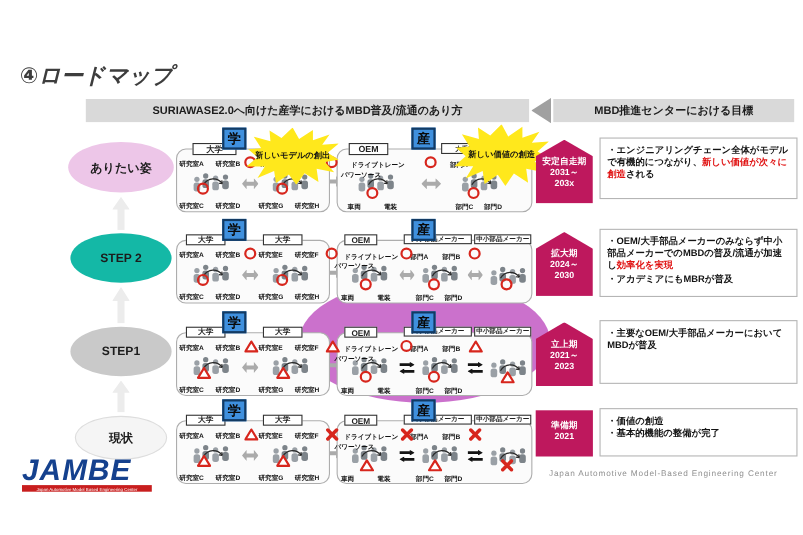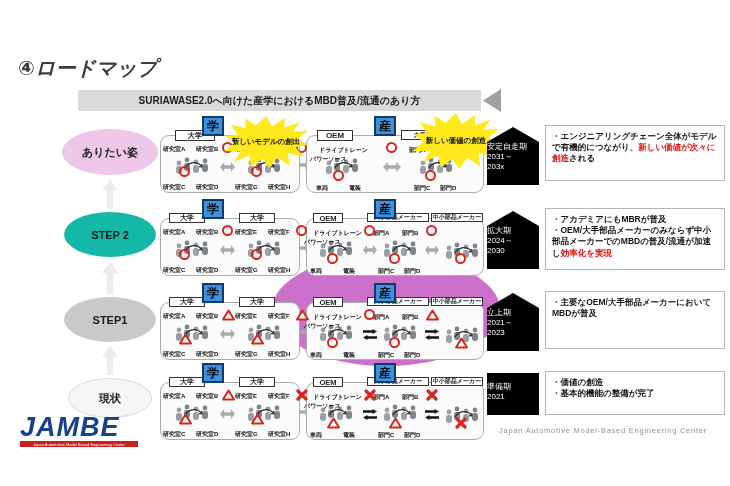--- a/index.html
+++ b/index.html
@@ -23,39 +23,40 @@
   .mkwrap{z-index:4;line-height:0;}
   .arrow-gray{background:#ababab;clip-path:polygon(0 50%,28% 0,28% 32%,72% 32%,72% 0,100% 50%,72% 100%,72% 68%,28% 68%,28% 100%);}
   .arrow-blk-r{background:#141414;clip-path:polygon(0 25%,68% 25%,68% 0,100% 50%,68% 100%,68% 75%,0 75%);}
   .arrow-blk-l{background:#141414;clip-path:polygon(100% 25%,32% 25%,32% 0,0 50%,32% 100%,32% 75%,100% 75%);}
   .row{z-index:2;}
   .burst{clip-path:polygon(50% 0,57% 20%,72% 4%,72% 22%,90% 12%,82% 30%,100% 28%,88% 44%,100% 56%,85% 60%,95% 78%,76% 72%,78% 95%,63% 80%,54% 100%,46% 82%,32% 97%,30% 76%,12% 88%,20% 68%,0 68%,12% 52%,2% 38%,16% 36%,8% 16%,26% 24%,25% 5%,38% 18%);
          background:#ffe81c;display:flex;align-items:center;justify-content:center;text-align:center;
          font-weight:bold;font-size:7.5px;line-height:1.25;color:#111;z-index:6;}
   .focus-ellipse{border-radius:50%;background:rgba(199,101,200,0.92);z-index:1;}
   .focus-label{width:100%;text-align:center;font-weight:bold;font-size:10.5px;color:#1f3fae;}
-  .goal-shape{background:#000000;color:#fff;font-size:8px;font-weight:normal;line-height:1.25;box-sizing:border-box;z-index:5;}
+  .goal-shape{background:#be185d;color:#fff;text-align:center;font-size:8px;font-weight:bold;line-height:1.25;box-sizing:border-box;z-index:5;}
   .pent{clip-path:polygon(50% 0,100% 26%,100% 100%,0 100%,0 26%);padding-top:15px;}
   .rectper{padding-top:9px;}
   .goal-box{border:1px solid #b5b5b5;background:#fff;box-sizing:border-box;padding:5px 6px;
             font-size:8.5px;font-weight:bold;line-height:1.32;color:#141414;z-index:5;}
   .red{color:#e01212;}
   .footer{font-size:7.5px;color:#8f8f8f;letter-spacing:0.1em;text-align:center;}
   .logo-text{font-size:27px;font-weight:bold;font-style:italic;color:#15418e;letter-spacing:1px;line-height:1;}
   .logo-bar{width:118px;height:6px;background:#c81e1e;display:flex;align-items:center;justify-content:center;
             color:#fff;font-size:4px;white-space:nowrap;overflow:hidden;}
 </style>
 </head>
 <body>
 
 <div id="slide">
   <div class="abs title" style="left:18px;top:55px;font-style:italic;">④ロードマップ</div>
 
   <div class="abs hdr-bar" style="left:78px;top:90px;width:403px;height:21px;">SURIAWASE2.0へ向けた産学におけるMBD普及/流通のあり方</div>
   <div class="abs chev" style="left:483px;top:89px;width:18px;height:23px;"></div>
+  <div class="abs hdr-bar" style="left:503px;top:90px;width:219px;height:21px;">MBD推進センターにおける目標</div>
 
   <div class="abs focus-ellipse" style="left:272px;top:254px;width:228px;height:112px;">
     <div class="focus-label abs" style="left:0;top:7px;">Step1の注力点</div>
   </div>
 
   <div id="stage-rail">
       <div class="stage abs" style="left: 62px; top: 129px; width: 96px; height: 46px; background: rgb(237, 198, 232);">ありたい姿</div>
       <div class="stage abs" style="left: 64px; top: 212px; width: 92px; height: 45px; background: #14b8a6;">STEP 2</div>
       <div class="stage abs" style="left: 64px; top: 297px; width: 92px; height: 45px; background: rgb(201, 201, 201);">STEP1</div>
       <div class="stage abs" style="left: 68px; top: 378px; width: 84px; height: 40px; background: rgb(245, 245, 245); border: 1px solid rgb(221, 221, 221);">現状</div>
@@ -552,22 +553,22 @@
       </div>
       <div class="goal-box abs" style="left: 545px; top: 125px; width: 180px; height: 56px;">
         <div class="bullet"><span>・エンジニアリングチェーン全体がモデルで有機的につながり、</span><span class="red">新しい価値が次々に創造</span><span>される</span></div>
       </div>
       <div class="goal-shape abs pent" style="left: 487px; top: 211px; width: 52px; height: 58px;">
         <div>拡大期</div>
         <div>2024～</div>
         <div>2030</div>
       </div>
       <div class="goal-box abs" style="left: 545px; top: 208px; width: 180px; height: 62px;">
+        <div class="bullet"><span>・OEM/大手部品メーカーのみならず中小部品メーカーでのMBDの普及/流通が加速し</span><span class="red">効率化を実現</span></div>
         <div class="bullet"><span>・アカデミアにもMBRが普及</span></div>
-        <div class="bullet"><span>・OEM/大手部品メーカーのみならず中小部品メーカーでのMBDの普及/流通が加速し</span><span class="red">効率化を実現</span></div>
       </div>
       <div class="goal-shape abs pent" style="left: 487px; top: 293px; width: 52px; height: 58px;">
         <div>立上期</div>
         <div>2021～</div>
         <div>2023</div>
       </div>
       <div class="goal-box abs" style="left: 545px; top: 291px; width: 180px; height: 58px;">
         <div class="bullet"><span>・主要なOEM/大手部品メーカーにおいてMBDが普及</span></div>
       </div>
       <div class="goal-shape abs rectper" style="left: 487px; top: 373px; width: 52px; height: 42px;">

